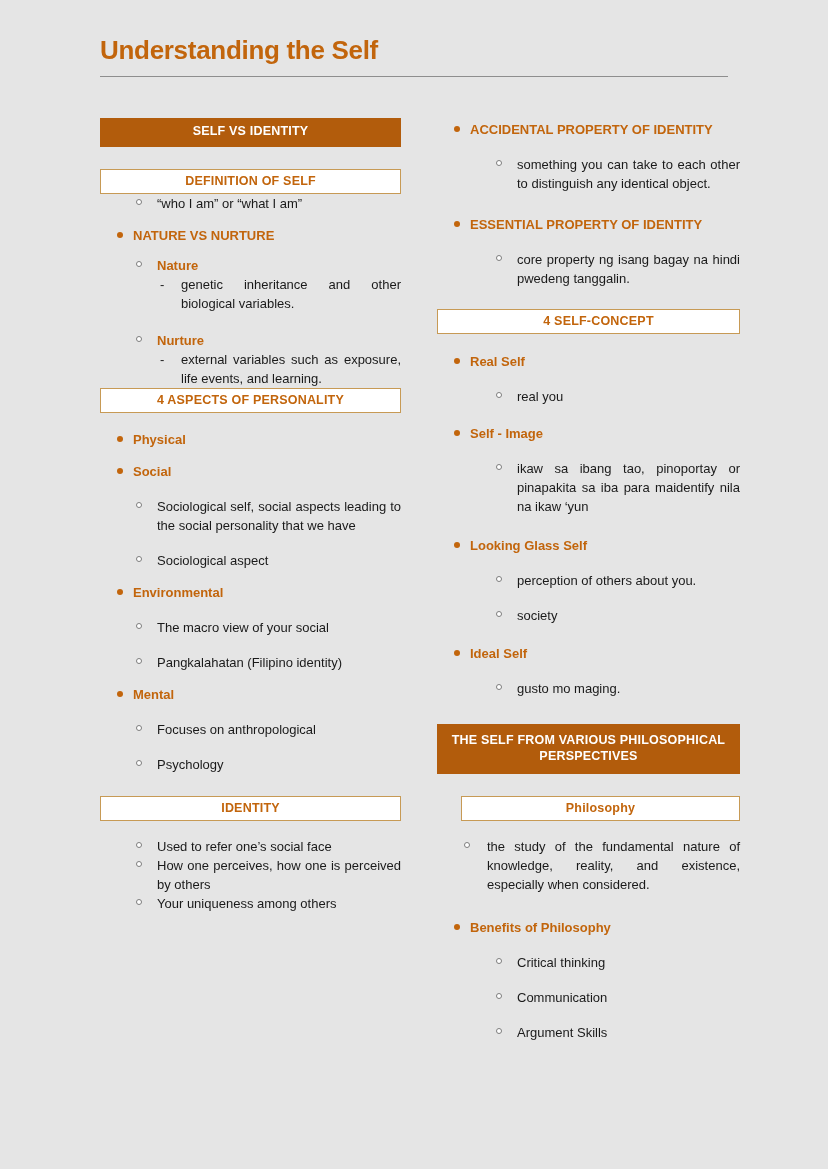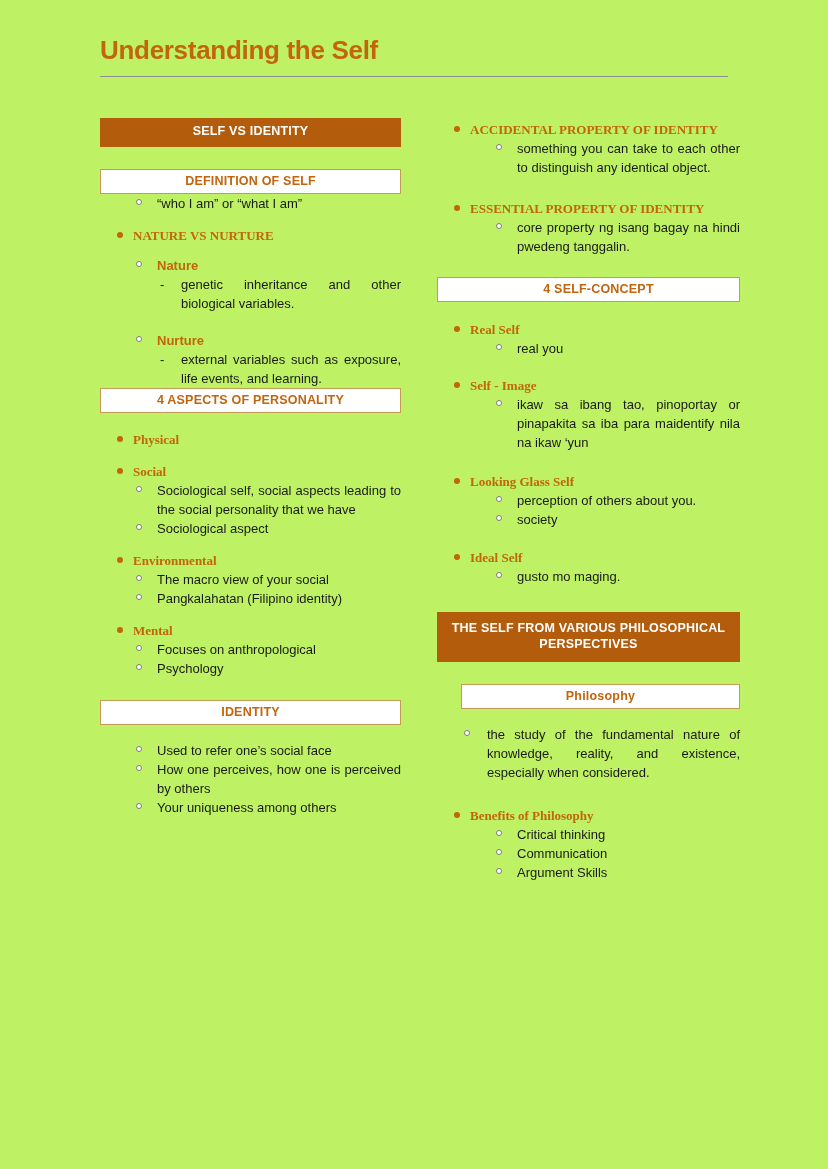--- a/index.html
+++ b/index.html
@@ -14,21 +14,21 @@
     color: #1a1a1a;
     position: relative;
     overflow: hidden;
   }
 
   .page {
     position: absolute;
     left: 0; top: 0;
     width: 828px;
     height: 1169px;
-    background: #bef264;
+    background: #e5e5e5;
   }
 
   
   .title-wrap {
     position: absolute;
     left: 100px;
     top: 36px;
     width: 628px;
   }
   .doc-title {
@@ -101,21 +101,20 @@
     top: 6px;
     width: 6px; height: 6px;
     border-radius: 50%;
     background: #c2650c;
   }
   .l1 > .tx {
     display: block;
     color: #c2650c;
     font-weight: bold;
     text-align: justify;
-    font-family: Liberation Serif, serif;
   }
   .l1 > .tx.nojust { text-align: left; }
 
   
   .l2 { padding-left: 57px; margin-top: 0; }
   .l2 > .mk {
     position: absolute;
     left: 36px;
     top: 5px;
     width: 6px; height: 6px;
@@ -125,21 +124,21 @@
     box-sizing: border-box;
   }
   .l2 > .tx {
     display: block;
     color: #1a1a1a;
     text-align: justify;
   }
   .l2 > .tx.nojust { text-align: left; }
 
   
-  .l2n { padding-left: 57px; margin-top: 0; }
+  .l2n { padding-left: 57px; margin-top: 16px; }
   .l2n > .mk {
     position: absolute;
     left: 36px;
     top: 5px;
     width: 6px; height: 6px;
     border-radius: 50%;
     border: 1px solid #7d7d7d;
     background: #ffffff;
     box-sizing: border-box;
   }

